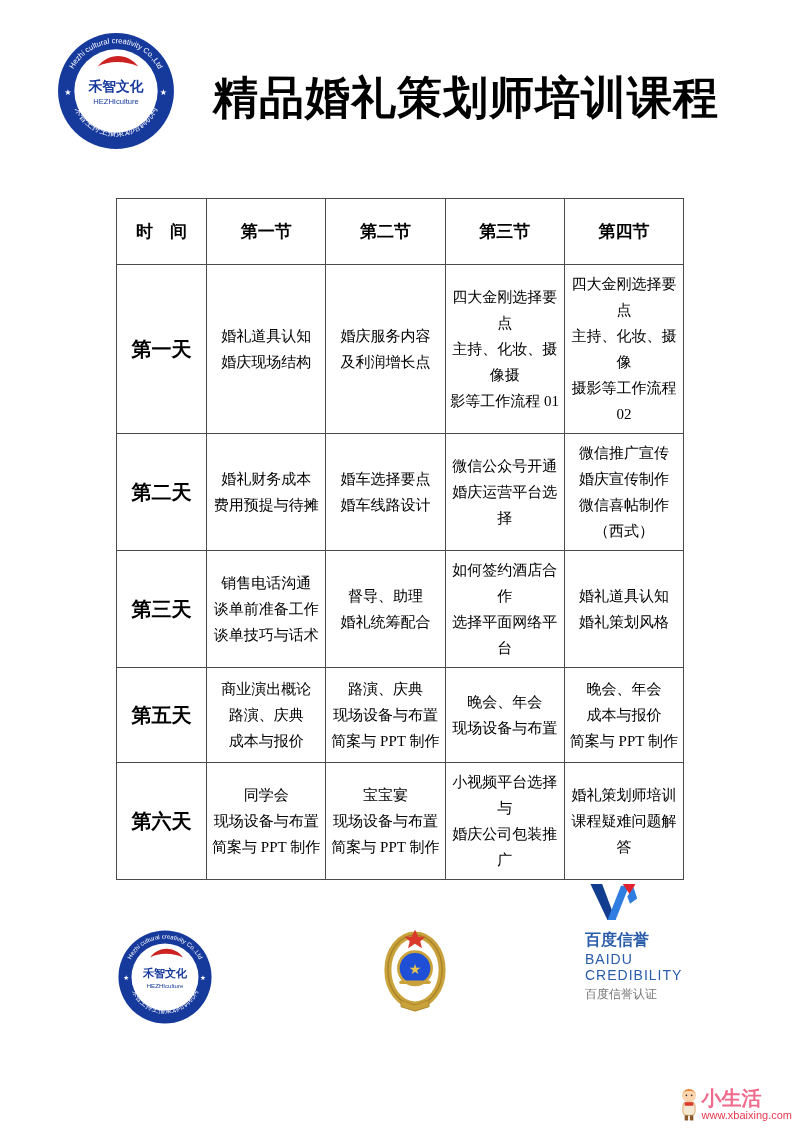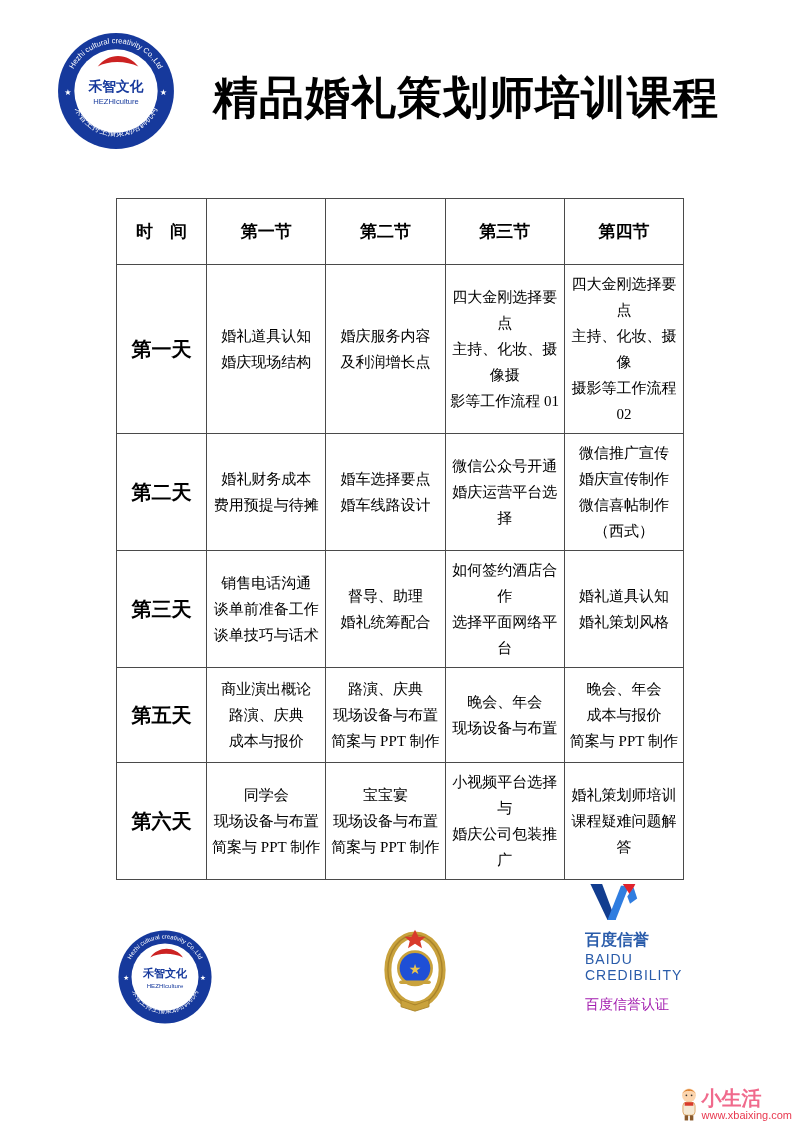--- a/index.html
+++ b/index.html
@@ -34,21 +34,21 @@
   .footer-mid   { position:absolute; left:300px; top:928px; width:230px; text-align:center; }
   .footer-right { position:absolute; left:585px; top:880px; width:150px; text-align:left; }
   .footer-left .ring-logo { width:98px; height:98px; }
   .copyright { font-size:13px; color:#111; margin-top:10px; }
   .police-badge { width:72px; height:84px; }
   .police-text { font-size:15px; font-weight:bold; color:#000; margin-top:10px; }
   .baidu-logo { width:54px; height:44px; }
   .baidu-name { font-size:16px; font-weight:bold; color:#2a5caa; margin-top:2px; }
   .baidu-sub  { font-size:14px; color:#2a5caa; letter-spacing:1px;
                 font-family:"Liberation Sans", sans-serif; }
-  .baidu-cert { font-size:14px; color:#a21caf; margin-top:13px; }
+  .baidu-cert { font-size:12px; color:#737373; margin-top:3px; }
   
   .watermark { position:absolute; right:8px; bottom:6px; display:flex;
                align-items:center; gap:0; }
   .mascot { width:26px; height:36px; }
   .wm-name { font-size:20px; font-weight:bold; color:#f06a8c; line-height:22px; }
   .wm-url  { font-size:11px; color:#e8384f; font-family:"Liberation Sans", sans-serif; }
 </style>
 </head>
 <body>
 

